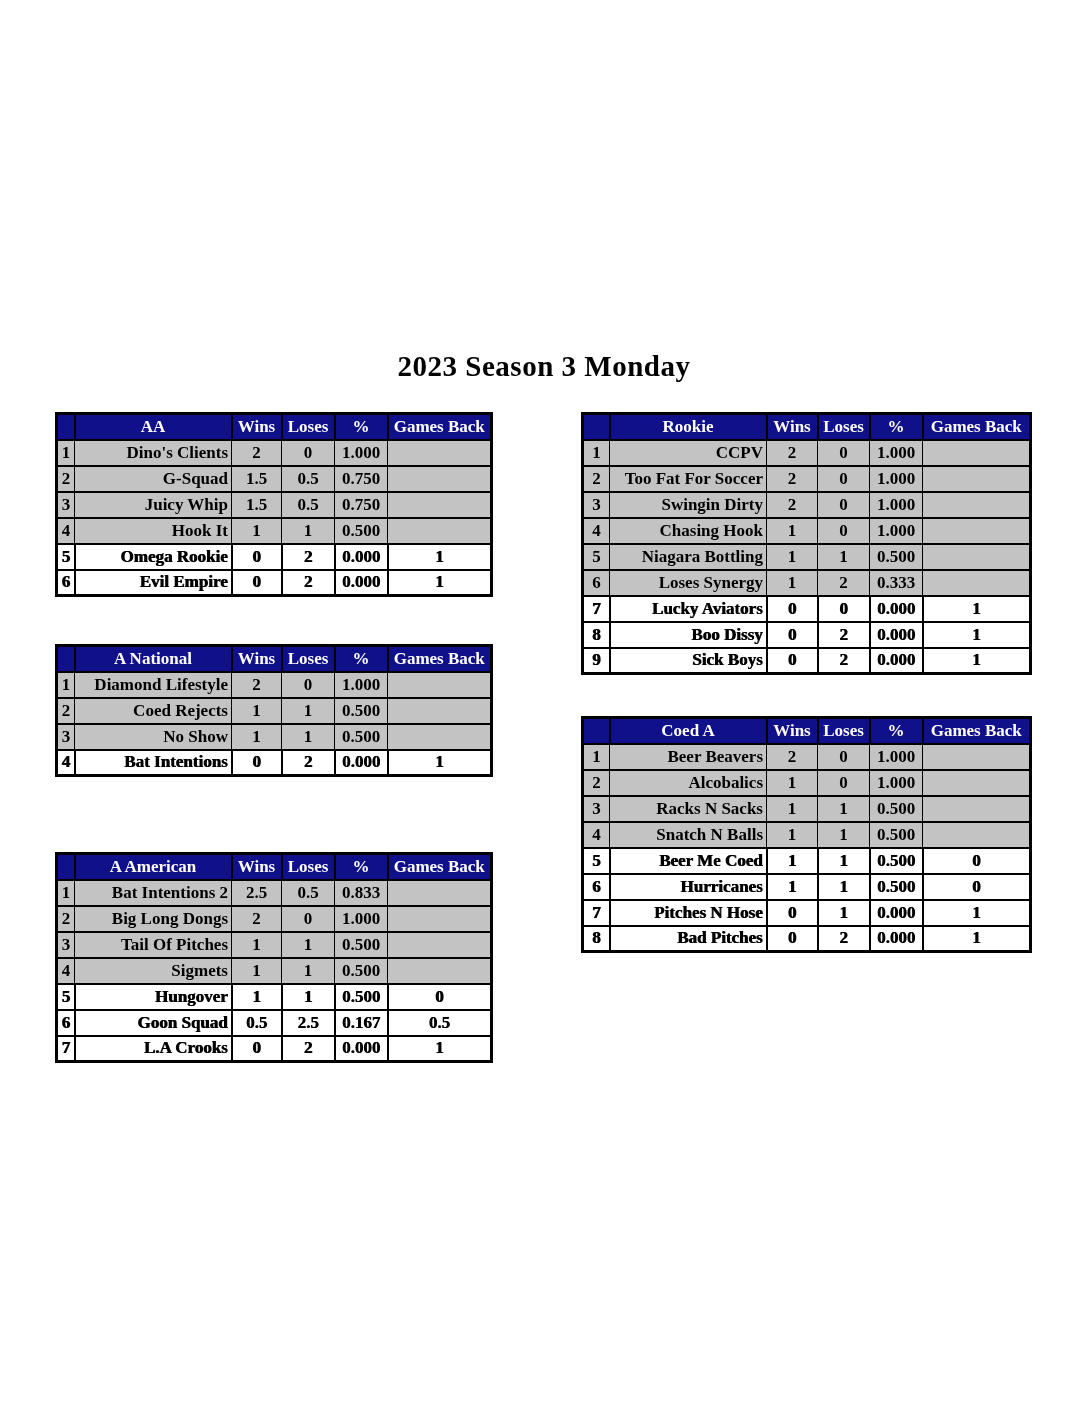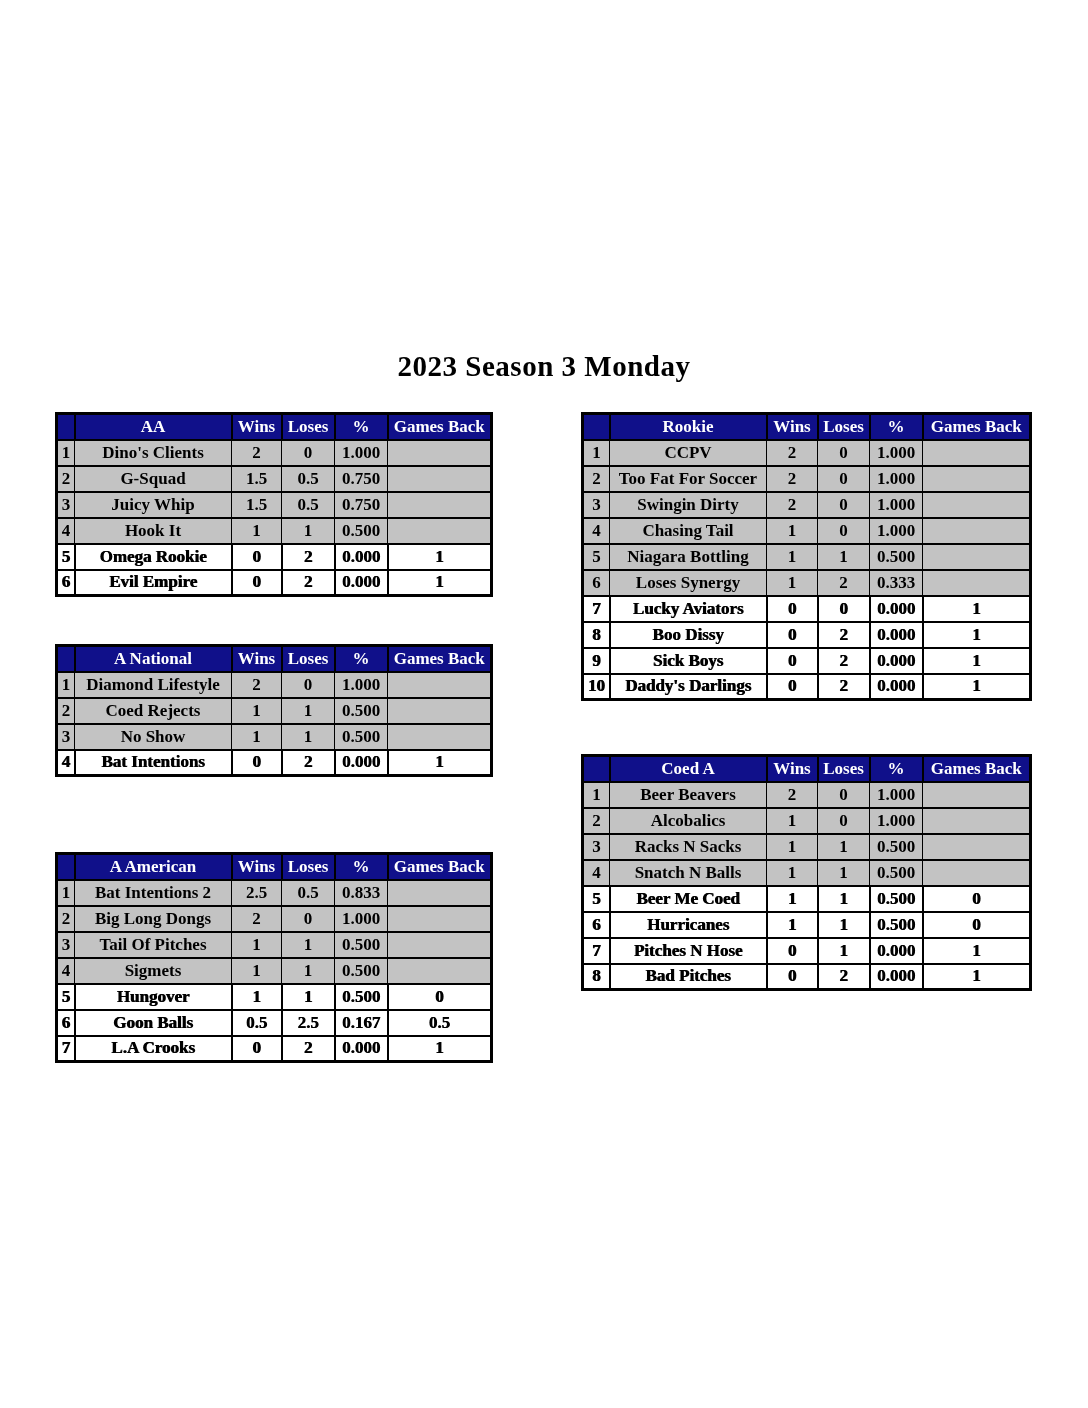--- a/index.html
+++ b/index.html
@@ -54,26 +54,26 @@
   tr.shaded td{
     background:#C3C3C3;
     border-top:2px solid #000;border-bottom:2px solid #000;
     border-left:1px solid #000;border-right:1px solid #000;
   }
   tr.open td{
     background:#ffffff;border:2px solid #000;
     text-shadow:0.7px 0 0 #000;
   }
   td.rank{text-align:center;}
-  td.team{text-align:center;padding-left:5px;}
+  td.team{text-align:right;padding-left:5px;}
   td.num{text-align:center;}
 
   #table-aa{margin-bottom:47px;}
   #table-anational{margin-bottom:75px;border-radius:9px;}
-  #table-rookie{margin-bottom:53px;}
+  #table-rookie{margin-bottom:41px;}
 </style>
 </head>
 <body>
 
 <div class="page">
   <div class="title">2023 Season 3 Monday</div>
   <div class="col" id="col-left">
   <table class="std" id="table-aa">
     <colgroup>
       <col class="c0">
@@ -268,21 +268,21 @@
     <td class="rank">5</td>
     <td class="team">Hungover</td>
     <td class="num">1</td>
     <td class="num">1</td>
     <td class="num">0.500</td>
     <td class="num">0</td>
   </tr>
 
   <tr class="open">
     <td class="rank">6</td>
-    <td class="team">Goon Balls</td>
+    <td class="team">Goon Squad</td>
     <td class="num">0.5</td>
     <td class="num">2.5</td>
     <td class="num">0.167</td>
     <td class="num">0.5</td>
   </tr>
 
   <tr class="open">
     <td class="rank">7</td>
     <td class="team">L.A Crooks</td>
     <td class="num">0</td>
@@ -336,21 +336,21 @@
     <td class="rank">3</td>
     <td class="team">Swingin Dirty</td>
     <td class="num">2</td>
     <td class="num">0</td>
     <td class="num">1.000</td>
     <td class="num"></td>
   </tr>
 
   <tr class="shaded">
     <td class="rank">4</td>
-    <td class="team">Chasing Tail</td>
+    <td class="team">Chasing Hook</td>
     <td class="num">1</td>
     <td class="num">0</td>
     <td class="num">1.000</td>
     <td class="num"></td>
   </tr>
 
   <tr class="shaded">
     <td class="rank">5</td>
     <td class="team">Niagara Bottling</td>
     <td class="num">1</td>
@@ -388,28 +388,20 @@
 
   <tr class="open">
     <td class="rank">9</td>
     <td class="team">Sick Boys</td>
     <td class="num">0</td>
     <td class="num">2</td>
     <td class="num">0.000</td>
     <td class="num">1</td>
   </tr>
 
-  <tr class="open">
-    <td class="rank">10</td>
-    <td class="team">Daddy's Darlings</td>
-    <td class="num">0</td>
-    <td class="num">2</td>
-    <td class="num">0.000</td>
-    <td class="num">1</td>
-  </tr>
 </tbody>
   </table>
 
   <table class="std" id="table-coeda">
     <colgroup>
       <col class="c0">
           <col class="c1">
           <col class="c2">
           <col class="c3">
           <col class="c4">

